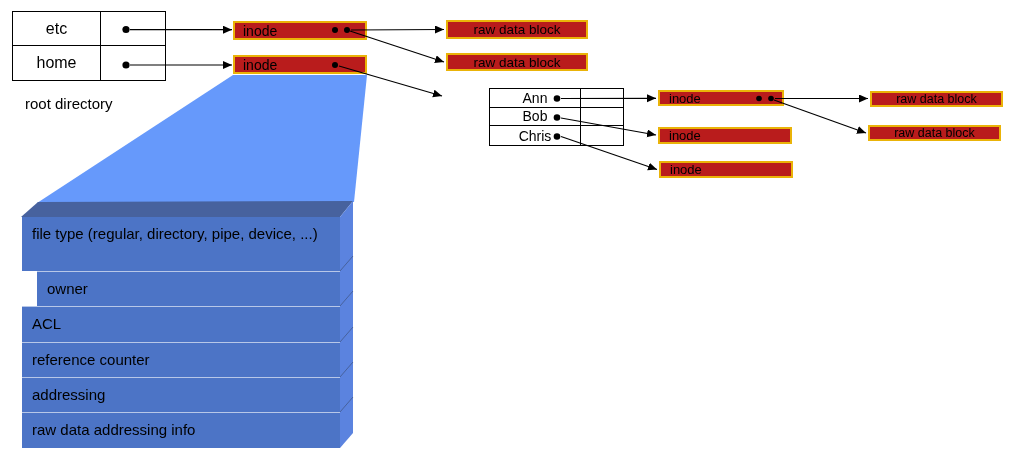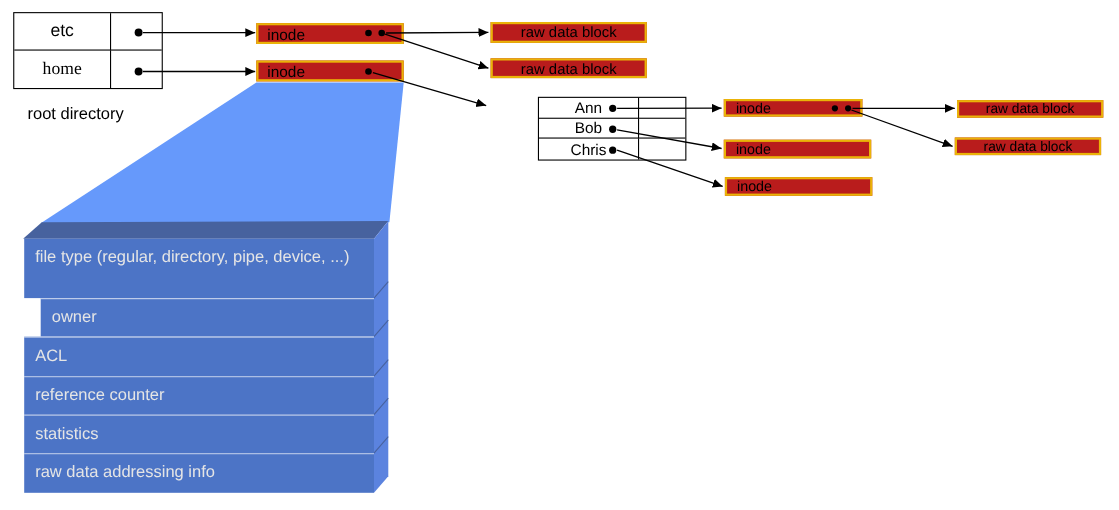--- a/index.html
+++ b/index.html
@@ -18,34 +18,34 @@
   .box .lbl{white-space:nowrap;}
   .inode-sm{font-size:14px;padding-left:8px;}
   .inode-r{font-size:13px;padding-left:9px;}
   .raw{font-size:13.5px;justify-content:center;}
   .raw-r{font-size:12.5px;justify-content:center;}
   .tbl{position:absolute;border:1px solid #000;box-sizing:border-box;background:#fff;display:grid;z-index:2;}
   #root-table{grid-template-columns:88px 1fr;grid-template-rows:1fr 1fr;font-size:16px;}
   #root-table .cell{border-right:1px solid #000;border-bottom:1px solid #000;
      display:flex;align-items:center;justify-content:center;box-sizing:border-box;}
   #root-table .cell.last-col{border-right:none;}
-  #root-table .cell.last-row{border-bottom:none;font-family:Liberation Serif, serif;}
+  #root-table .cell.last-row{border-bottom:none;}
   #names-table{grid-template-columns:91px 1fr;grid-template-rows:1fr 1fr 1fr;font-size:14px;margin-left:45px;}
   #names-table .cell{border-right:1px solid #000;border-bottom:1px solid #000;
      display:flex;align-items:center;justify-content:center;box-sizing:border-box;}
   #names-table .cell.last-col{border-right:none;}
   #names-table .cell.last-row{border-bottom:none;}
   #diagram-caption{font-size:15px;z-index:2;}
   
   #stack-front{
     position:absolute;left:21px;top:217px;width:319px;z-index:2;
     border-left:1px solid rgba(255,255,255,.55);box-sizing:border-box;
   }
   .field-row{
-    box-sizing:border-box;color:#e5e5e5;font-size:15px;line-height:21px;
+    box-sizing:border-box;color:#000000;font-size:15px;line-height:21px;
     padding:6px 12px 0 10px;background:var(--stack-front,#4C74C6);
     border-top:1px solid rgba(255,255,255,.6);
   }
   .field-row:first-child{border-top:none;}
   .shape-funnel{fill:var(--funnel,#6699FB);}
   .shape-top{fill:var(--stack-top,#47629E);}
   .shape-side{fill:var(--stack-side,#5B83DF);}
   .side-sep{stroke:var(--stack-top,#3D5C9C);stroke-width:1;}
   .aline{stroke:#000;stroke-width:1.2;fill:none;}
   .adot{fill:#000;}
@@ -61,21 +61,21 @@
     <polygon class="shape-side" points="353,201 353,433 340,448 340,217"></polygon>
     <g>
       <line class="side-sep" x1="340" y1="271" x2="353" y2="256"></line>
       <line class="side-sep" x1="340" y1="306" x2="353" y2="291"></line>
       <line class="side-sep" x1="340" y1="342" x2="353" y2="327"></line>
       <line class="side-sep" x1="340" y1="377" x2="353" y2="362"></line>
       <line class="side-sep" x1="340" y1="412" x2="353" y2="397"></line>
     </g>
   </svg>
 
-  <div id="root-table" class="tbl" style="left:12px;top:11px;width:136px;height:70px;">
+  <div id="root-table" class="tbl" style="left:12px;top:11px;width:154px;height:70px;">
     <div class="cell">
       <span>etc</span>
     </div>
     <div class="cell last-col"></div>
     <div class="cell last-row">
       <span>home</span>
     </div>
     <div class="cell last-col last-row"></div>
   </div>
 
@@ -125,21 +125,21 @@
   </div>
   <div class="box raw-r" style="left:868px;top:125px;width:133px;height:16px;">
     <span class="lbl">raw data block</span>
   </div>
 
   <div id="stack-front">
     <div class="field-row" style="height:54px;">file type (regular, directory, pipe, device, ...)</div>
     <div class="field-row" style="height:35px;margin-left:15px;">owner</div>
     <div class="field-row" style="height:36px;">ACL</div>
     <div class="field-row" style="height:35px;">reference counter</div>
-    <div class="field-row" style="height:35px;">statistics</div>
+    <div class="field-row" style="height:35px;">addressing</div>
     <div class="field-row" style="height:36px;">raw data addressing info</div>
   </div>
 
   <svg id="arrows" class="layer" width="1017" height="464">
     <defs>
       <marker id="ah" markerUnits="userSpaceOnUse" markerWidth="10" markerHeight="9" refX="9" refY="4" orient="auto">
         <path d="M0,0 L9,4 L0,8 z" fill="#000"></path>
       </marker>
     </defs>
     <g>

